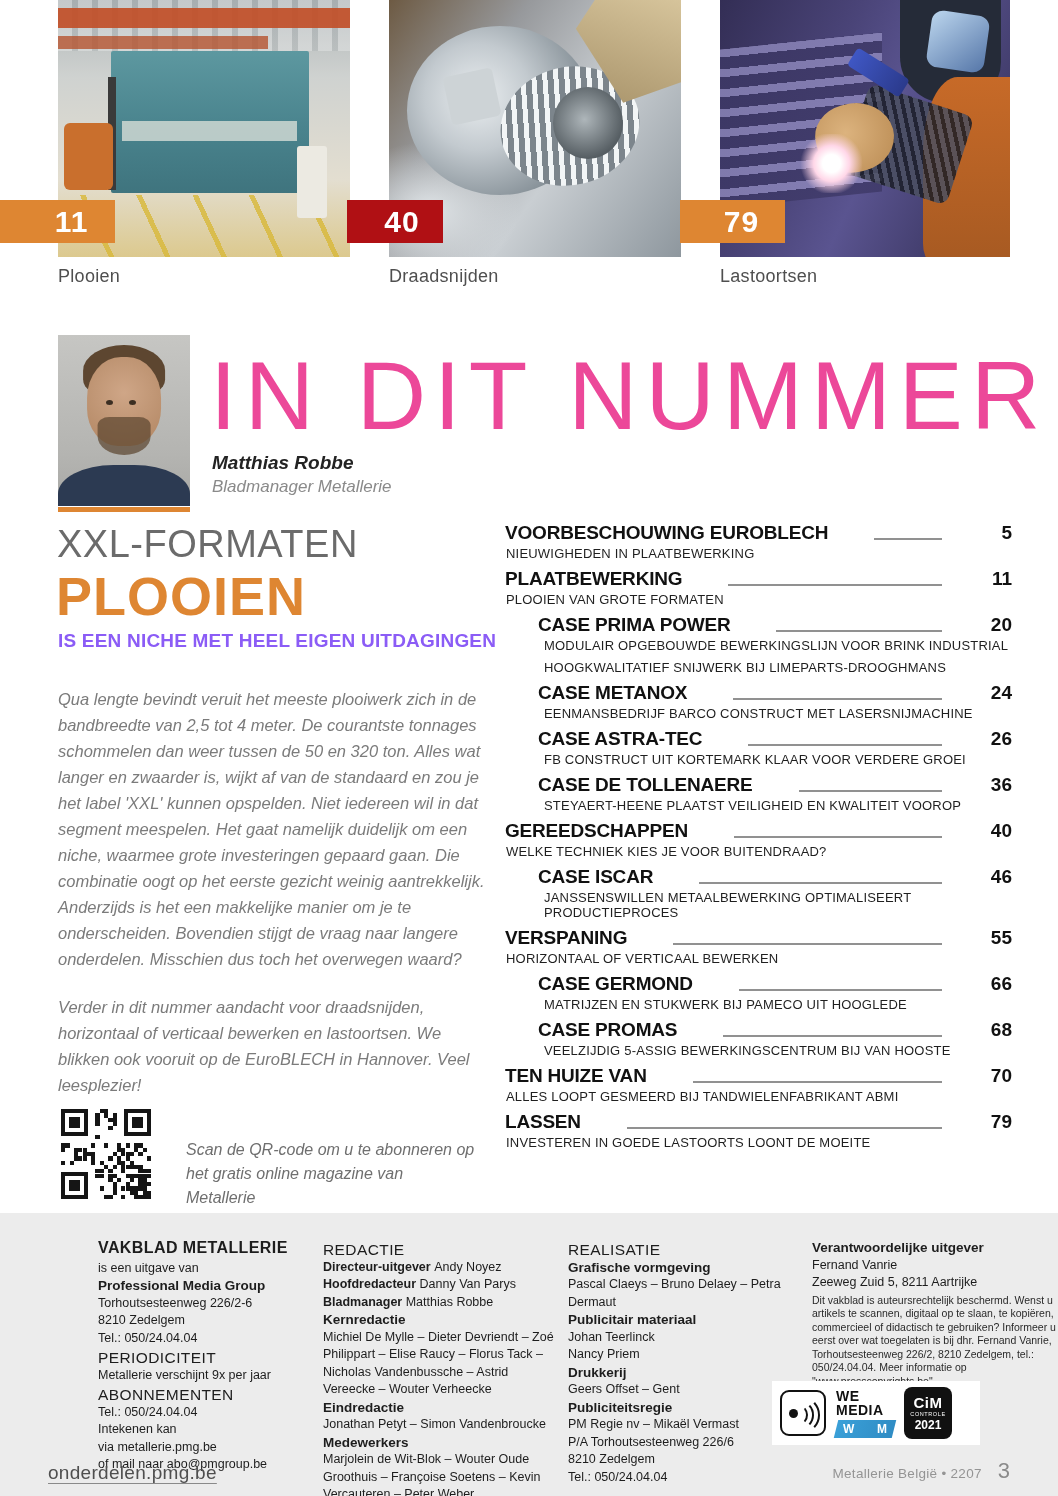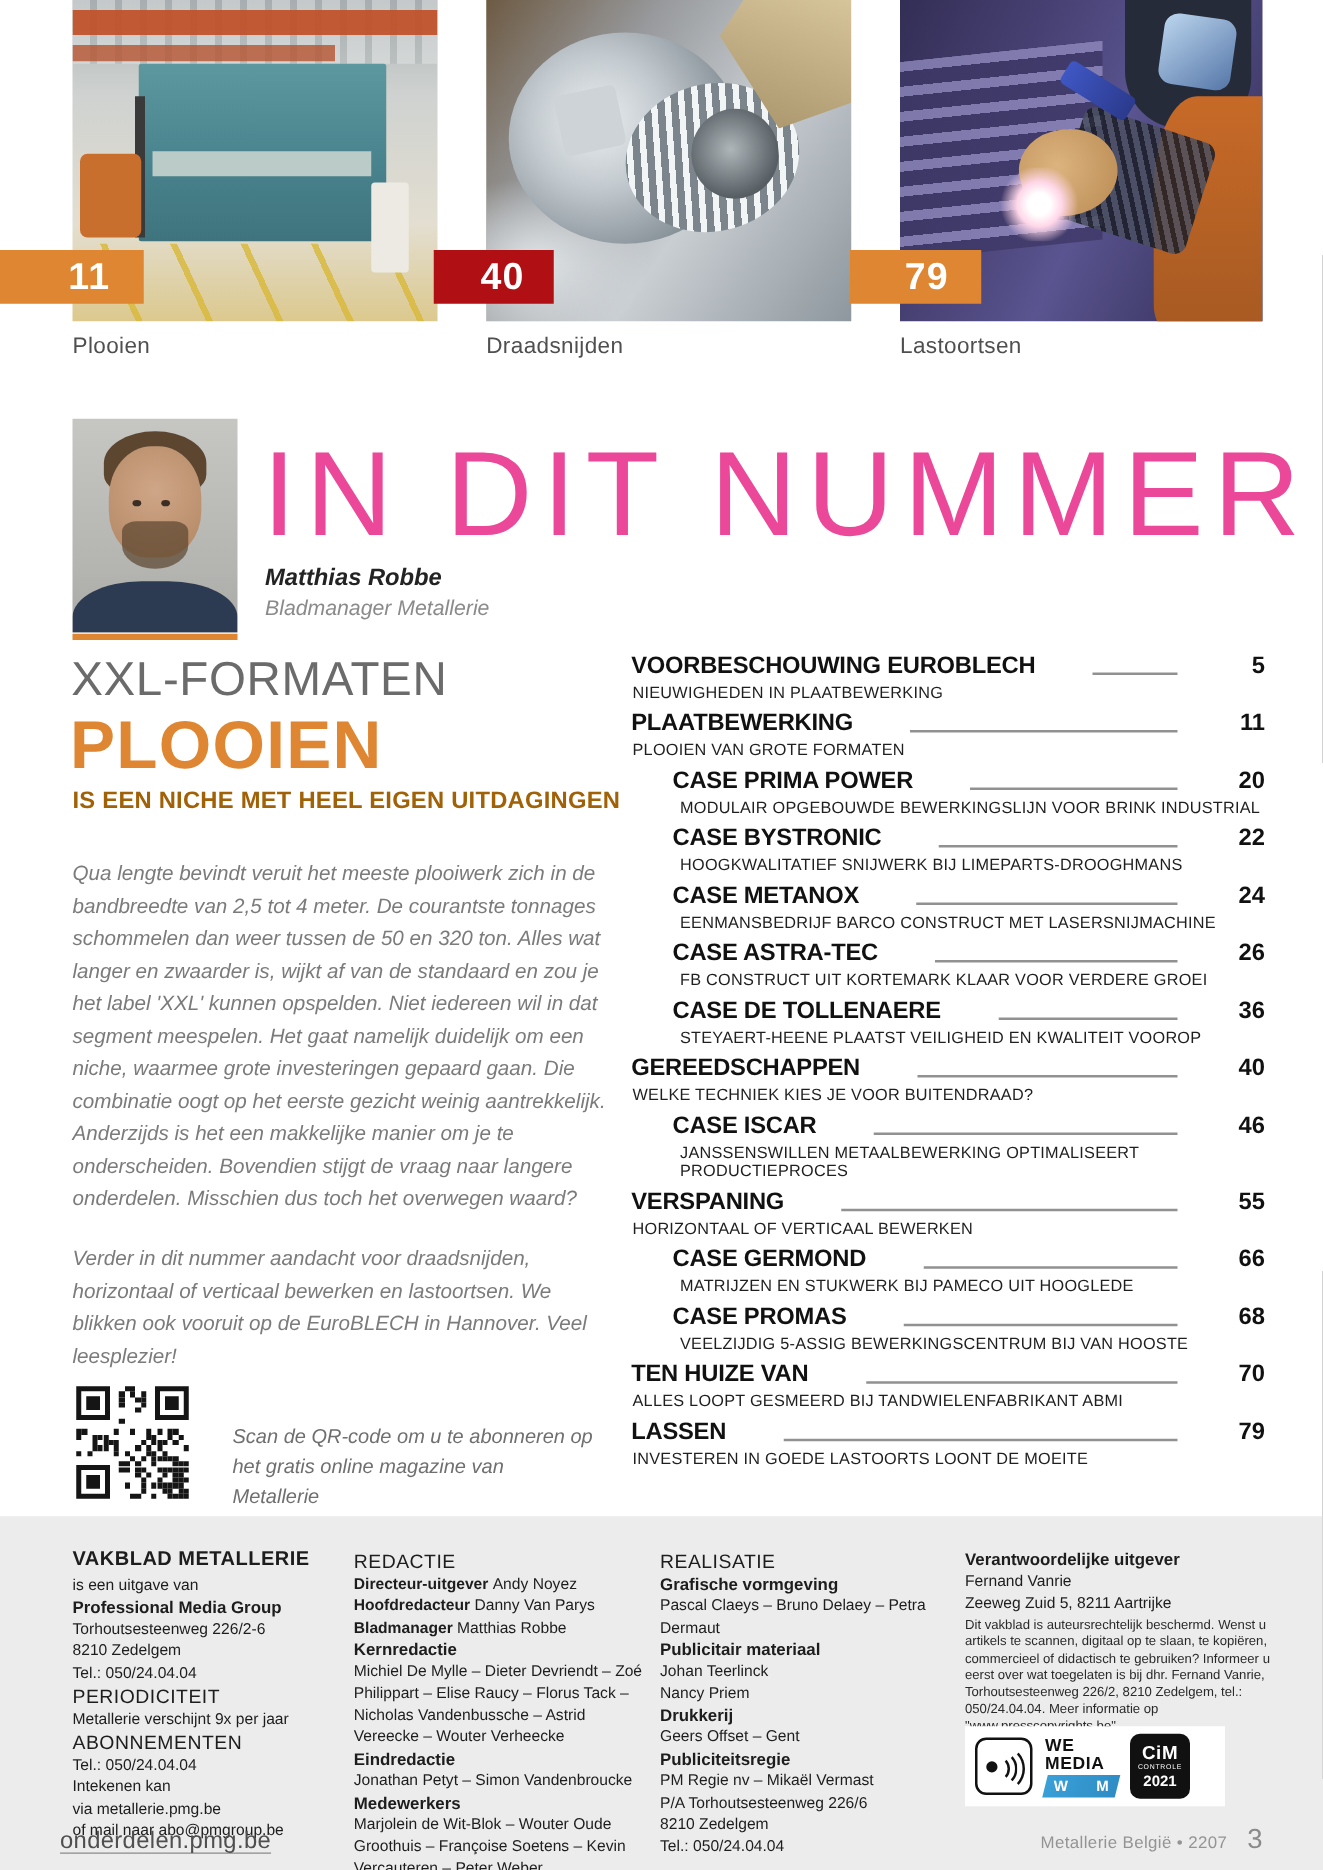--- a/index.html
+++ b/index.html
@@ -59,21 +59,21 @@
   .p-shirt{left:0;bottom:0;width:100%;height:24%;background:#2c3a52;border-radius:42% 42% 0 0 / 70% 70% 0 0;}
   .portrait-rule{left:58px;top:507px;width:132px;height:5px;}
 
   .big-title{left:210px;top:348px;width:820px;font-size:96px;letter-spacing:8px;color:#ec4899;white-space:nowrap;line-height:1;}
   .editor-name{left:212px;top:452px;font-size:19px;font-weight:bold;font-style:italic;color:#232323;}
   .editor-role{left:212px;top:477px;font-size:17px;font-style:italic;color:#8a8a8a;}
 
   
   .kicker{left:57px;top:523px;font-size:38px;color:#6b6b6b;letter-spacing:.5px;}
   .feature-title{left:56px;top:565px;font-size:54px;font-weight:bold;letter-spacing:1px;}
-  .feature-sub{left:58px;top:630px;font-size:19px;font-weight:bold;color:#a16207;letter-spacing:.2px;}
+  .feature-sub{left:58px;top:630px;font-size:19px;font-weight:bold;color:#8b5cf6;letter-spacing:.2px;}
   .lede{left:58px;top:686px;width:434px;font-style:italic;color:#7b7b7b;font-size:16.5px;line-height:26px;}
   .lede p{margin:0 0 22px 0;}
   .qr{left:58px;top:1106px;width:96px;height:96px;background:#fff;}
   .qr .grid{position:absolute;inset:3px;}
   .qr i{position:absolute;width:4.3px;height:4.3px;background:#151515;}
   .finder{position:absolute;width:27px;height:27px;background:#151515;}
   .finder::before{content:'';position:absolute;inset:4px;background:#fff;}
   .finder::after{content:'';position:absolute;inset:8px;background:#151515;}
   .fd1{left:3px;top:3px;} .fd2{right:3px;top:3px;} .fd3{left:3px;bottom:3px;}
   .qr-caption{left:186px;top:1138px;width:290px;font-style:italic;font-size:16px;line-height:24px;color:#6f6f6f;}
@@ -84,21 +84,21 @@
   .toc-entry.indent{margin-left:33px;}
   .toc-row{display:flex;align-items:flex-end;gap:37px;}
   .toc-title{font-size:19px;font-weight:bold;color:#111;letter-spacing:-.2px;white-space:nowrap;line-height:22px;}
   .leader{flex:1;border-bottom:2px solid #919191;margin:0 9px 4px 9px;min-width:20px;}
   .toc-page{font-size:19px;font-weight:bold;color:#111;min-width:24px;text-align:right;line-height:22px;}
   .toc-sub{font-size:13px;line-height:15px;color:#1f1f1f;letter-spacing:.2px;margin-top:2px;padding-left:1px;}
   .indent .toc-sub{padding-left:6px;}
 
   
   .footer{left:0;top:1213px;width:1058px;height:283px;background:#ececec;}
-  .fcol{position:absolute;top:26px;font-size:12.5px;line-height:17.5px;color:#1d1d1d;}
+  .fcol{position:absolute;top:26px;font-size:12.5px;line-height:17.5px;color:#1d1d1d;margin-left:40px;}
   .fcol-1{left:58px;width:205px;}
   .fcol-2{left:283px;width:232px;}
   .fcol-3{left:528px;width:230px;}
   .fcol-4{left:772px;width:244px;}
   .fline.title{font-size:16px;font-weight:bold;letter-spacing:.4px;margin-bottom:3px;}
   .fline.caps{font-size:15.5px;letter-spacing:.4px;margin-top:2px;}
   .fline.bold{font-weight:bold;font-size:13.5px;}
   .fline.small{font-size:10.5px;line-height:13.5px;color:#2a2a2a;margin-top:2px;}
   .fline b{font-weight:bold;}
   .logos{position:absolute;left:772px;top:1381px;width:208px;height:64px;background:#fff;display:flex;align-items:center;gap:10px;padding:0 8px;box-sizing:border-box;}
@@ -328,25 +328,20 @@
       </div>
       <div class="toc-entry indent">
         <div class="toc-row">
           <span class="toc-title">CASE PRIMA POWER</span>
           <span class="leader"></span>
           <span class="toc-page">20</span>
         </div>
         <div class="toc-sub">MODULAIR OPGEBOUWDE BEWERKINGSLIJN VOOR BRINK INDUSTRIAL</div>
       </div>
       <div class="toc-entry indent">
-        <div class="toc-row">
-          <span class="toc-title">CASE BYSTRONIC</span>
-          <span class="leader"></span>
-          <span class="toc-page">22</span>
-        </div>
         <div class="toc-sub">HOOGKWALITATIEF SNIJWERK BIJ LIMEPARTS-DROOGHMANS</div>
       </div>
       <div class="toc-entry indent">
         <div class="toc-row">
           <span class="toc-title">CASE METANOX</span>
           <span class="leader"></span>
           <span class="toc-page">24</span>
         </div>
         <div class="toc-sub">EENMANSBEDRIJF BARCO CONSTRUCT MET LASERSNIJMACHINE</div>
       </div>

